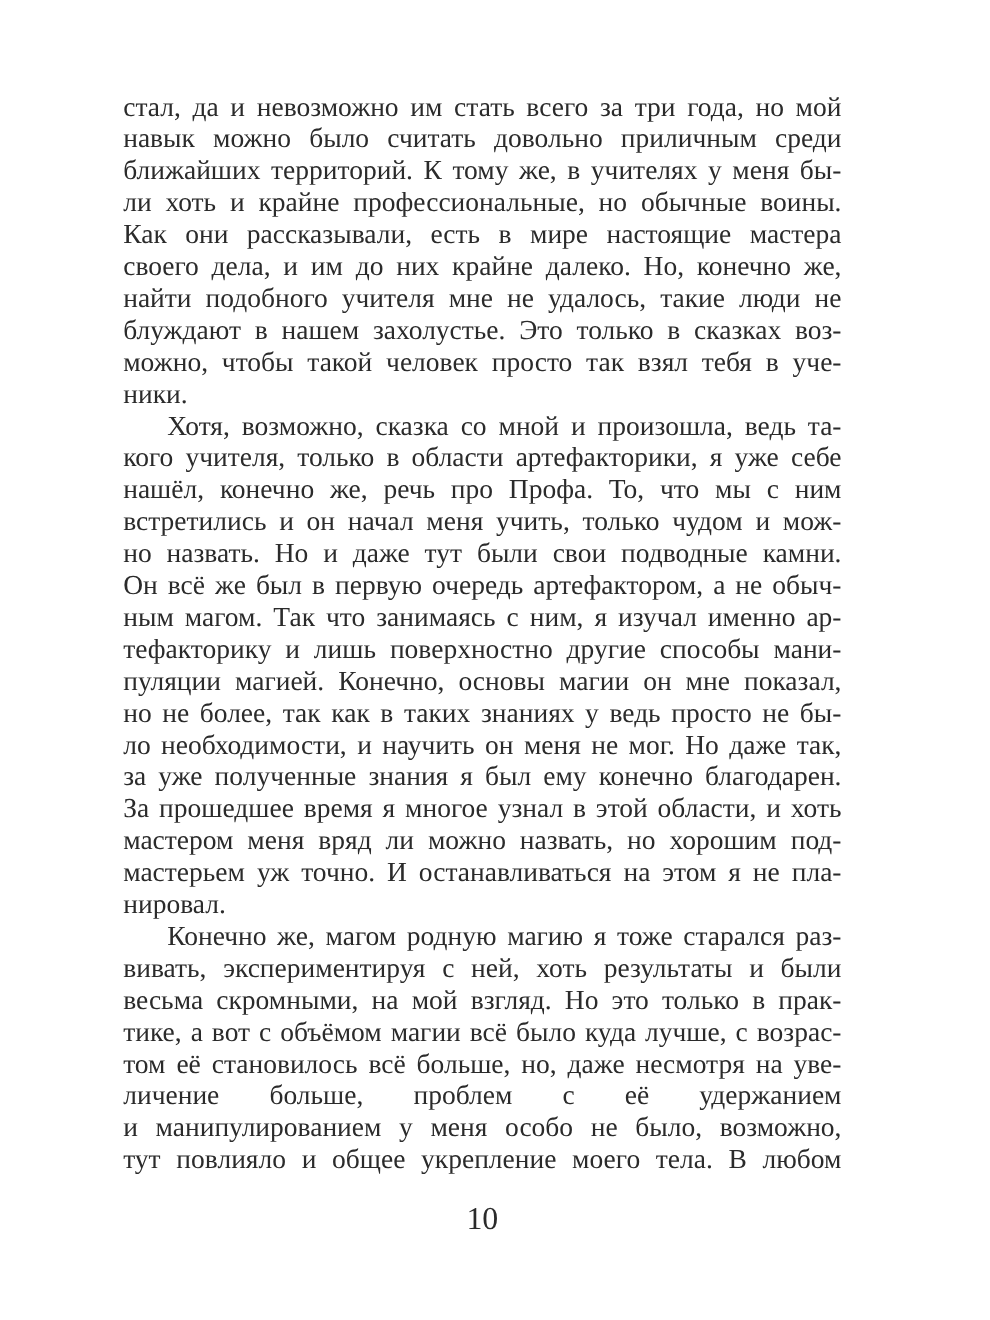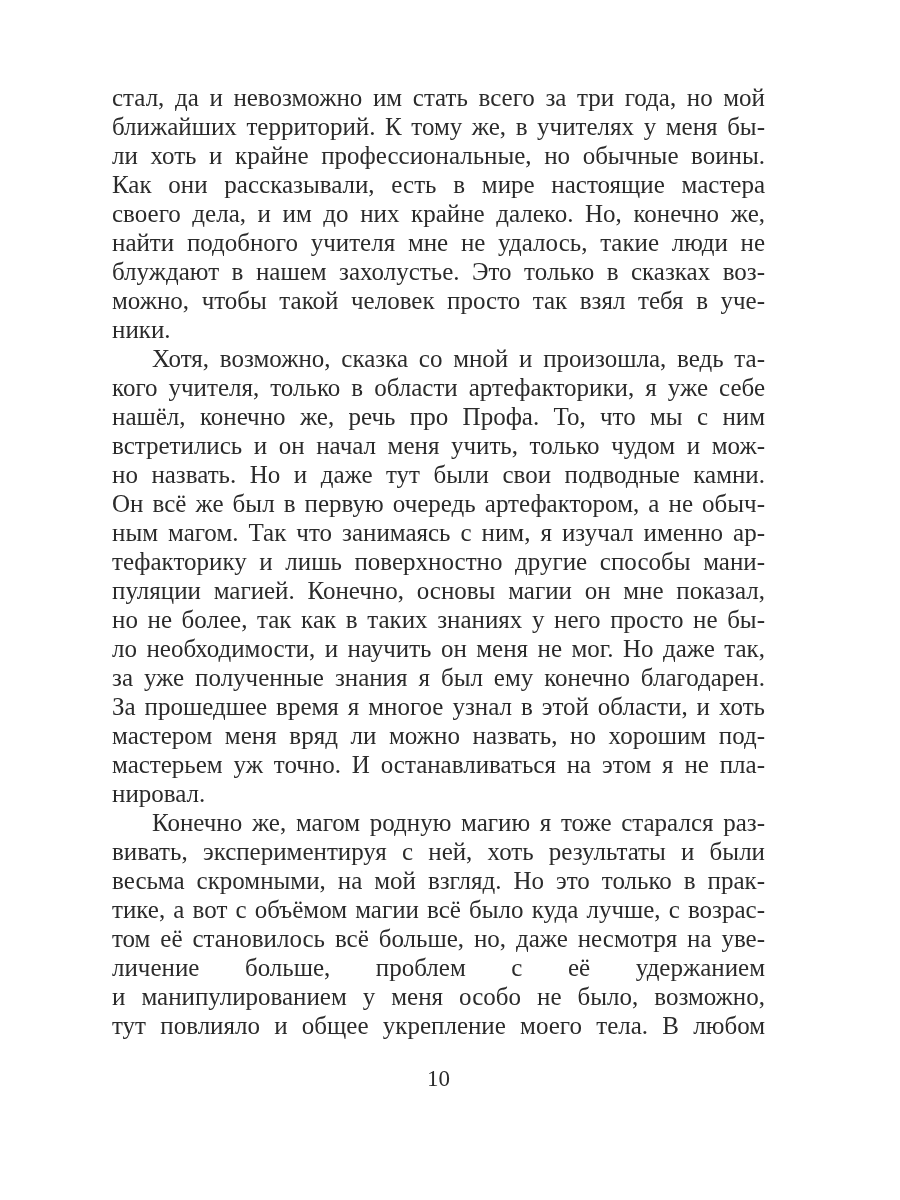--- a/index.html
+++ b/index.html
@@ -40,54 +40,55 @@
     text-align-last: left;
   }
   .ln.ind {
     text-indent: 40px;
   }
   .page-number {
     width: 653px;
     margin-left: 112px;
     margin-top: 26px;
     text-align: center;
-    font-size: 23px;
+    font-size: 29px;
     line-height: 26px;
   }
 </style>
 </head>
 <body>
 
 <div class="book-page">
 
   <div class="page-text">
 
     <div class="paragraph">
       <div class="ln">стал, да и невозможно им стать всего за три года, но мой</div>
+      <div class="ln">навык можно было считать довольно приличным среди</div>
       <div class="ln">ближайших территорий. К тому же, в учителях у меня бы-</div>
       <div class="ln">ли хоть и крайне профессиональные, но обычные воины.</div>
       <div class="ln">Как они рассказывали, есть в мире настоящие мастера</div>
       <div class="ln">своего дела, и им до них крайне далеко. Но, конечно же,</div>
       <div class="ln">найти подобного учителя мне не удалось, такие люди не</div>
       <div class="ln">блуждают в нашем захолустье. Это только в сказках воз-</div>
       <div class="ln">можно, чтобы такой человек просто так взял тебя в уче-</div>
       <div class="ln end">ники.</div>
     </div>
 
     <div class="paragraph">
       <div class="ln ind">Хотя, возможно, сказка со мной и произошла, ведь та-</div>
       <div class="ln">кого учителя, только в области артефакторики, я уже себе</div>
       <div class="ln">нашёл, конечно же, речь про Профа. То, что мы с ним</div>
       <div class="ln">встретились и он начал меня учить, только чудом и мож-</div>
       <div class="ln">но назвать. Но и даже тут были свои подводные камни.</div>
       <div class="ln">Он всё же был в первую очередь артефактором, а не обыч-</div>
       <div class="ln">ным магом. Так что занимаясь с ним, я изучал именно ар-</div>
       <div class="ln">тефакторику и лишь поверхностно другие способы мани-</div>
       <div class="ln">пуляции магией. Конечно, основы магии он мне показал,</div>
-      <div class="ln">но не более, так как в таких знаниях у него просто не бы-</div>
+      <div class="ln">но не более, так как в таких знаниях у ведь просто не бы-</div>
       <div class="ln">ло необходимости, и научить он меня не мог. Но даже так,</div>
       <div class="ln">за уже полученные знания я был ему конечно благодарен.</div>
       <div class="ln">За прошедшее время я многое узнал в этой области, и хоть</div>
       <div class="ln">мастером меня вряд ли можно назвать, но хорошим под-</div>
       <div class="ln">мастерьем уж точно. И останавливаться на этом я не пла-</div>
       <div class="ln end">нировал.</div>
     </div>
 
     <div class="paragraph">
       <div class="ln ind">Конечно же, магом родную магию я тоже старался раз-</div>

